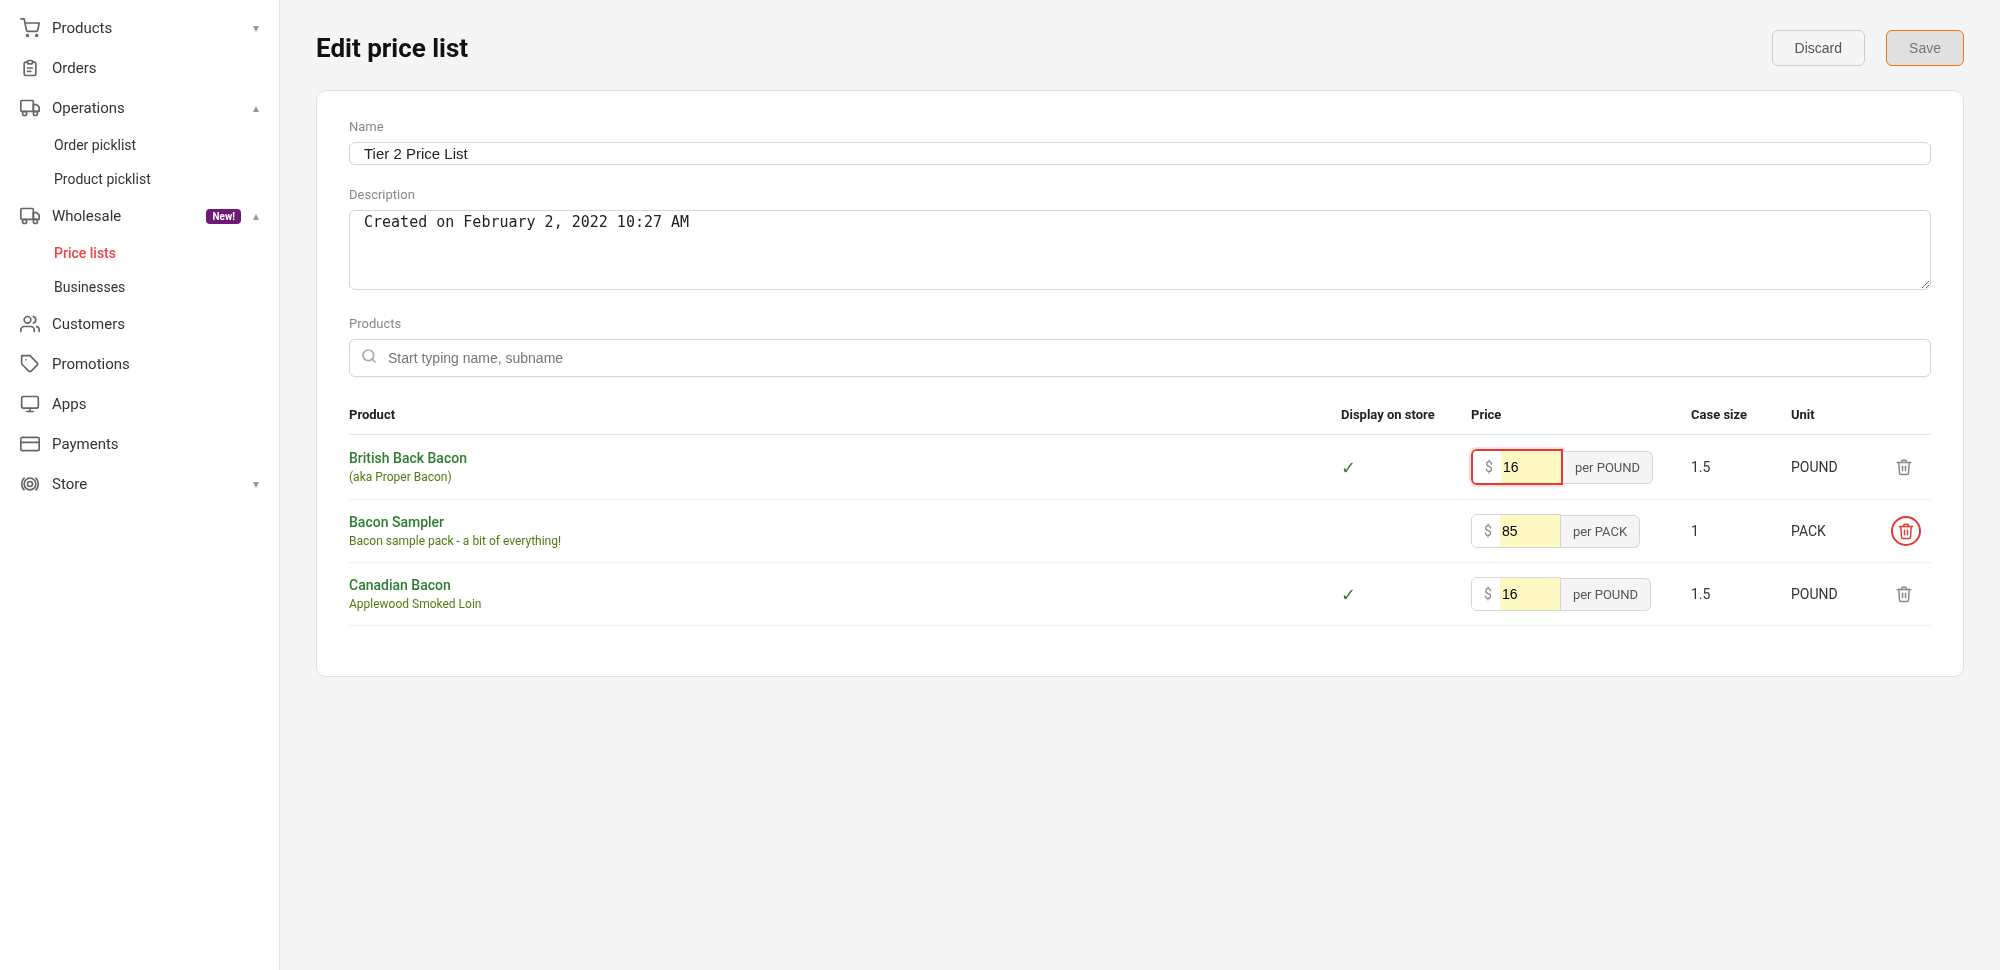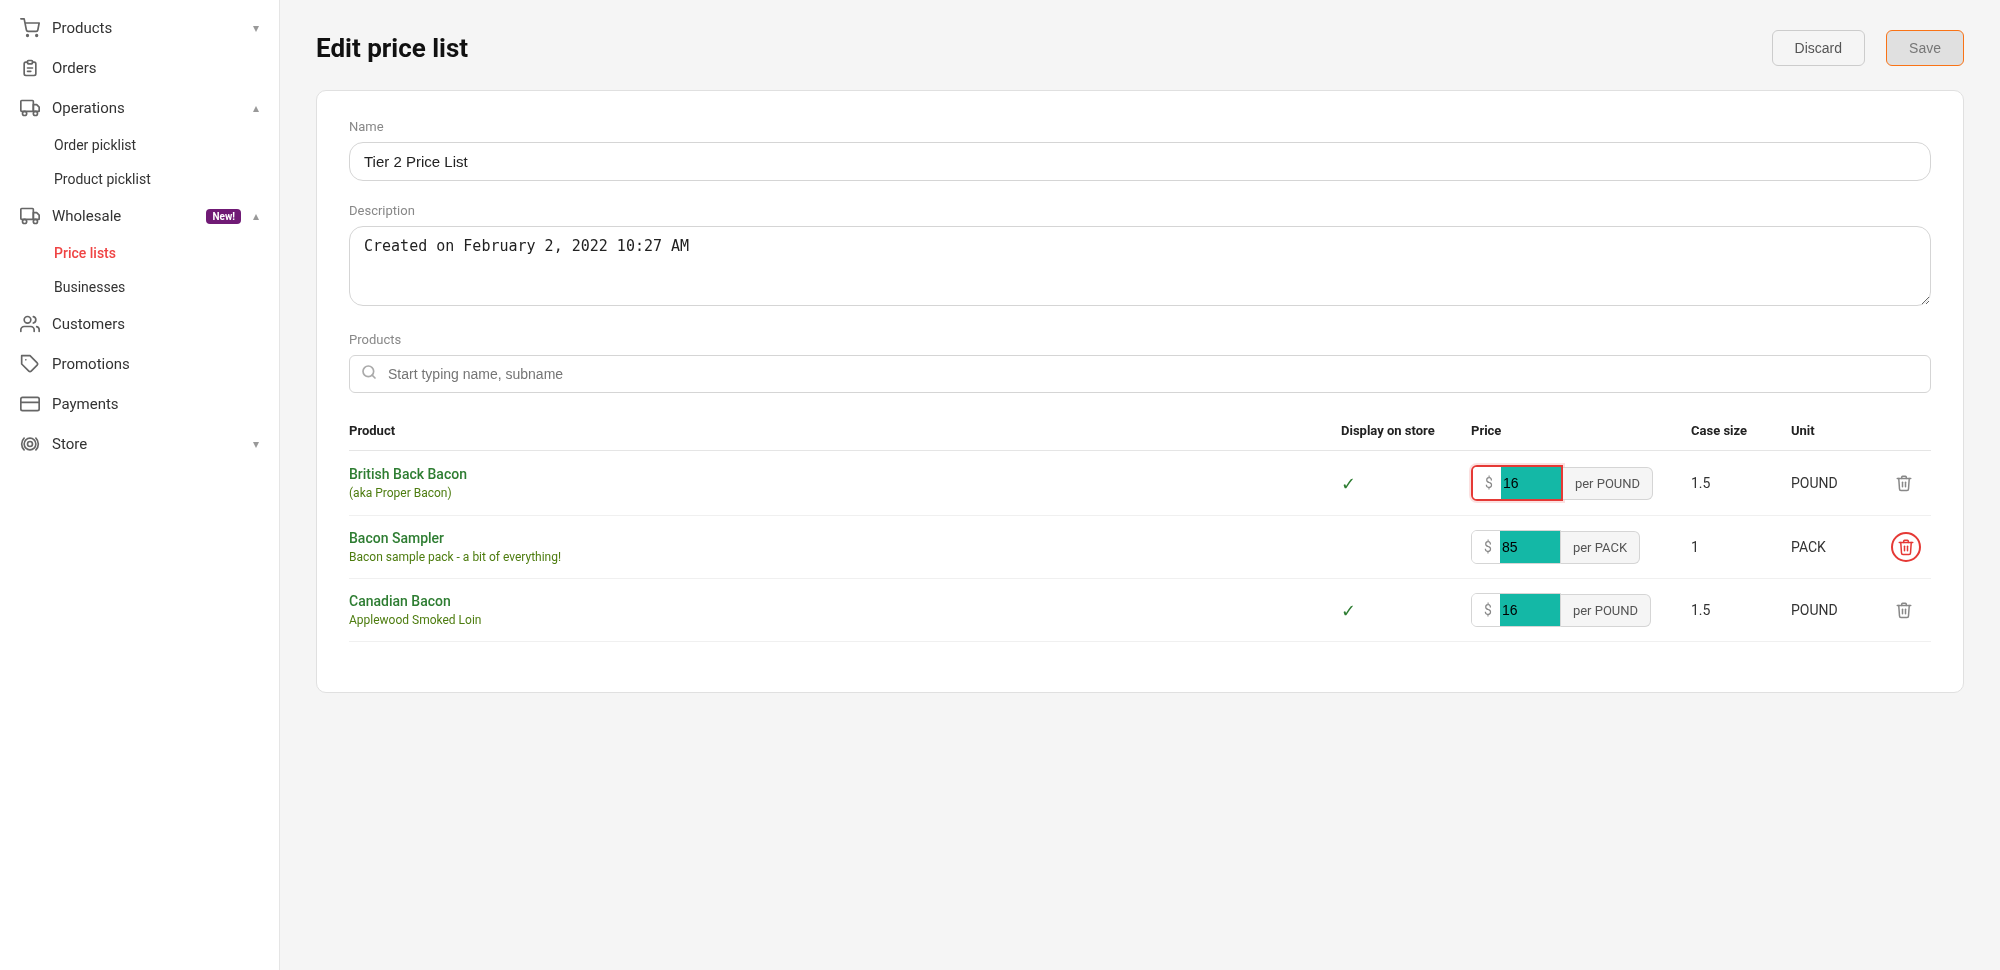--- a/index.html
+++ b/index.html
@@ -92,22 +92,22 @@
     }
 
     .field-label {
       font-size: 13px;
       color: #888;
       margin-bottom: 8px;
     }
     .text-input {
       width: 100%;
       border: 1px solid #d5d5d5;
-      border-radius: 14px;
-      padding: 10px 14px;
+      border-radius: 6px;
+      padding: 2px 14px;
       font-size: 15px;
       color: #222;
       background: #fff;
       outline: none;
     }
     textarea.text-input { resize: vertical; min-height: 80px; }
 
     .field-group { margin-bottom: 22px; }
 
     
@@ -176,21 +176,21 @@
       color: #888;
       font-size: 14px;
       background: #fff;
     }
     .price-input {
       border: none;
       outline: none;
       font-size: 14px;
       width: 60px;
       padding: 8px 8px 8px 2px;
-      background: #14b8a6;
+      background: #fef9c3;
     }
     .per-unit {
       background: #f5f5f5;
       border: 1px solid #d5d5d5;
       border-left: none;
       border-radius: 0 6px 6px 0;
       padding: 8px 12px;
       font-size: 13px;
       color: #555;
       white-space: nowrap;
@@ -306,20 +306,30 @@
   <div class="sidebar-item">
     <span class="icon">
       <svg width="20" height="20" viewBox="0 0 24 24" fill="none" stroke="#666" stroke-width="2" stroke-linecap="round" stroke-linejoin="round">
           <path d="M20.59 13.41l-7.17 7.17a2 2 0 0 1-2.83 0L2 12V2h10l8.59 8.59a2 2 0 0 1 0 2.82z"></path>
           <line x1="7" y1="7" x2="7.01" y2="7"></line>
         </svg>
     </span>
     <span class="label">Promotions</span>
   </div>
 
+  <div class="sidebar-item">
+    <span class="icon">
+      <svg width="20" height="20" viewBox="0 0 24 24" fill="none" stroke="#666" stroke-width="2" stroke-linecap="round" stroke-linejoin="round">
+          <rect x="2" y="3" width="20" height="14" rx="2"></rect>
+          <line x1="8" y1="21" x2="16" y2="21"></line>
+          <line x1="12" y1="17" x2="12" y2="21"></line>
+        </svg>
+    </span>
+    <span class="label">Apps</span>
+  </div>
 
   <div class="sidebar-item">
     <span class="icon">
       <svg width="20" height="20" viewBox="0 0 24 24" fill="none" stroke="#666" stroke-width="2" stroke-linecap="round" stroke-linejoin="round">
           <rect x="1" y="4" width="22" height="16" rx="2"></rect>
           <line x1="1" y1="10" x2="23" y2="10"></line>
         </svg>
     </span>
     <span class="label">Payments</span>
   </div>

